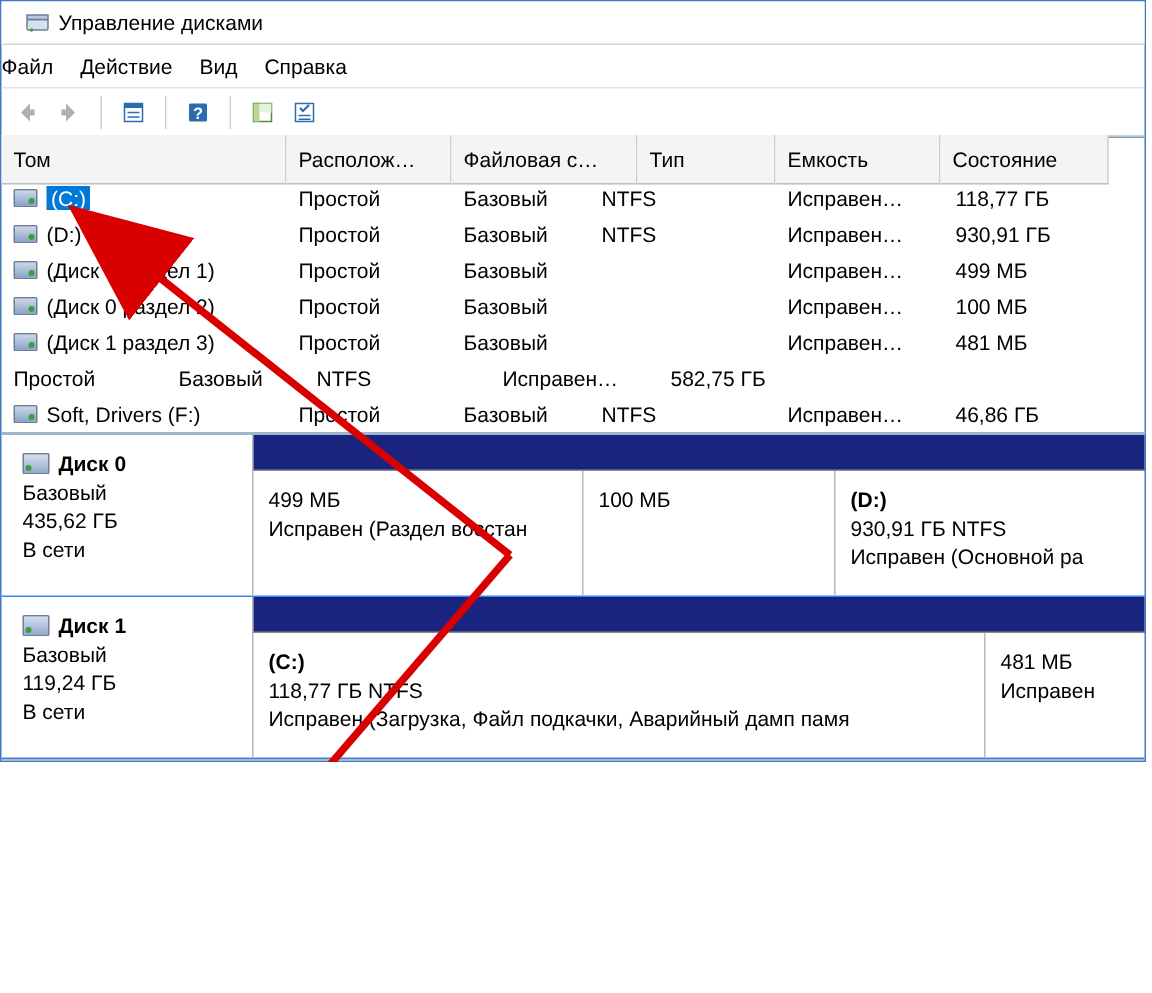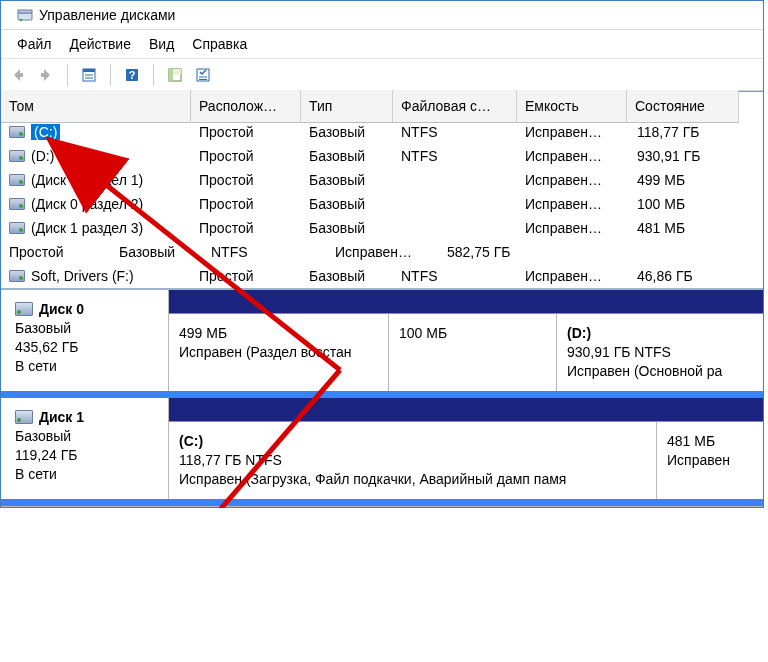--- a/index.html
+++ b/index.html
@@ -28,21 +28,21 @@
   .titlebar .title-text {
     font-size: 14px;
     padding-bottom: 2px;
   }
   .app-icon {
     width: 16px; height: 16px;
     display: inline-flex;
   }
   .menubar {
     display: flex;
-    padding: 6px 16px;
+    padding: 6px 0;
     gap: 18px;
     font-size: 14px;
     border-bottom: 1px solid #e3e3e3;
   }
   .menubar span { cursor: default; }
   .toolbar {
     display: flex;
     align-items: center;
     padding: 4px 6px;
     gap: 6px;
@@ -109,21 +109,21 @@
     background:#0078d7;
     color:#fff;
     padding:0 3px;
   }
   .graph-pane {
     border-top: 2px solid #9db6cd;
     border-bottom: 1px solid #b8b8b8;
   }
   .disk-row {
     display: flex;
-    border-bottom: 7px solid #3b82f6;
+    border-bottom: 1px solid #3b82f6;
     min-height: 108px;
   }
   .disk-left {
     width: 170px;
     border-right: 1px solid #b8b8b8;
     padding: 10px 10px 8px 14px;
     font-size: 14px;
     line-height: 1.35;
   }
   .disk-left .dname { display:flex; align-items:center; gap:6px; font-weight:bold; }
@@ -230,22 +230,22 @@
           <line x1="4" y1="10" x2="12" y2="10" stroke="#2b6cb0"></line>
           <line x1="4" y1="12.5" x2="12" y2="12.5" stroke="#2b6cb0"></line>
         </svg>
     </span>
   </div>
 
   <div class="table">
     <div class="tr th">
       <div class="cell col-vol">Том</div>
       <div class="cell col-lay">Располож…</div>
+      <div class="cell col-fs">Файловая с…</div>
       <div class="cell col-type">Тип</div>
-      <div class="cell col-fs">Файловая с…</div>
       <div class="cell col-cap">Емкость</div>
       <div class="cell col-stat">Состояние</div>
     </div>
     <div id="volume-rows">
         <div class="tr">
     <div class="td col-vol">
       <div class="vol-cell">
         <span class="vol-icon"></span>
         <span class="selected">(C:)</span>
       </div>

